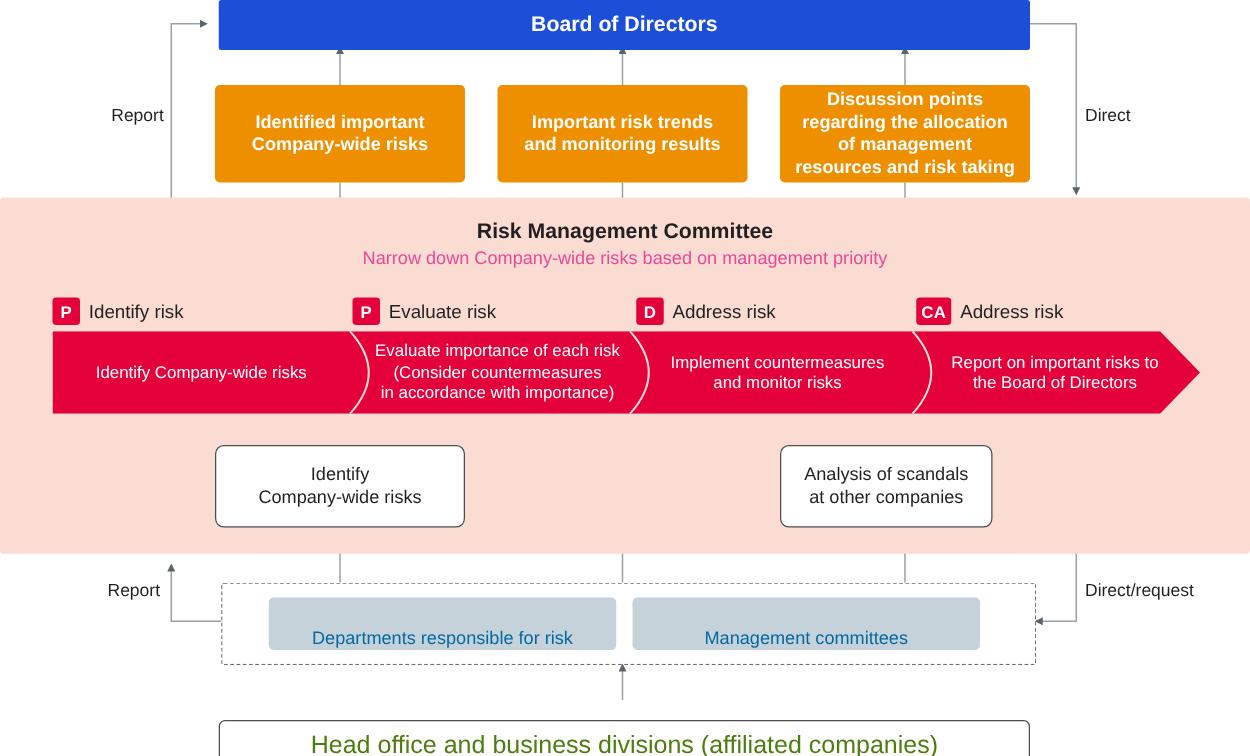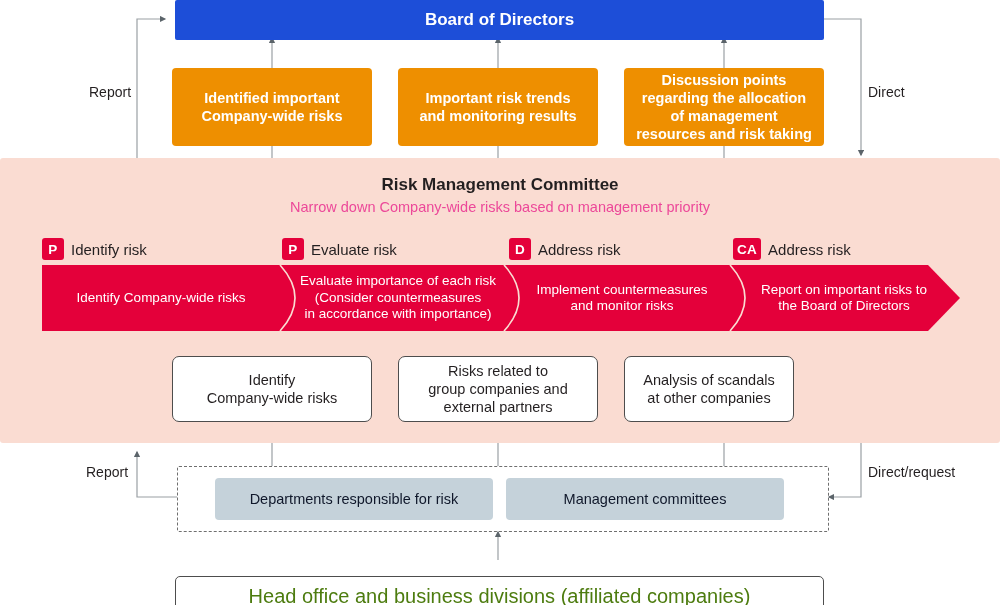--- a/index.html
+++ b/index.html
@@ -77,23 +77,24 @@
     background: #ffffff;
     color: #4d7c0f;
     font-size: 20px;
     border: 1.3px solid #4d4d4d;
     border-radius: 5px;
     margin-top: 16px;
   }
 
   .slate-box {
     background: #c5d2da;
-    color: #0f172a;
+    color: #0369a1;
     font-size: 14.5px;
     border-radius: 4px;
+    align-items: flex-end;
   }
 
   .dashed-container {
     position: absolute;
     box-sizing: border-box;
     border: 1.4px dashed #6f6f6f;
     border-radius: 2px;
     background: transparent;
   }
 
@@ -277,23 +278,20 @@
       <span>Implement countermeasures<br>and monitor risks</span>
     </div>
     <div class="chev-seg" style="left:698px; width:208px;">
       <span>Report on important risks to<br>the Board of Directors</span>
     </div>
   </div>
 
   <div class="box white-box" style="left:172px; top:356px; width:200px; height:66px;">
     <span>Identify<br>Company-wide risks</span>
   </div>
-  <div class="box white-box" style="left:398px; top:356px; width:200px; height:66px;">
-    <span>Risks related to<br>group companies and<br>external partners</span>
-  </div>
   <div class="box white-box" style="left:624px; top:356px; width:170px; height:66px;">
     <span>Analysis of scandals<br>at other companies</span>
   </div>
 
   <div class="dashed-container" style="left:177px; top:466px; width:652px; height:66px;"></div>
 
   <div class="box slate-box" style="left:215px; top:478px; width:278px; height:42px;">
     <span>Departments responsible for risk</span>
   </div>
   <div class="box slate-box" style="left:506px; top:478px; width:278px; height:42px;">

